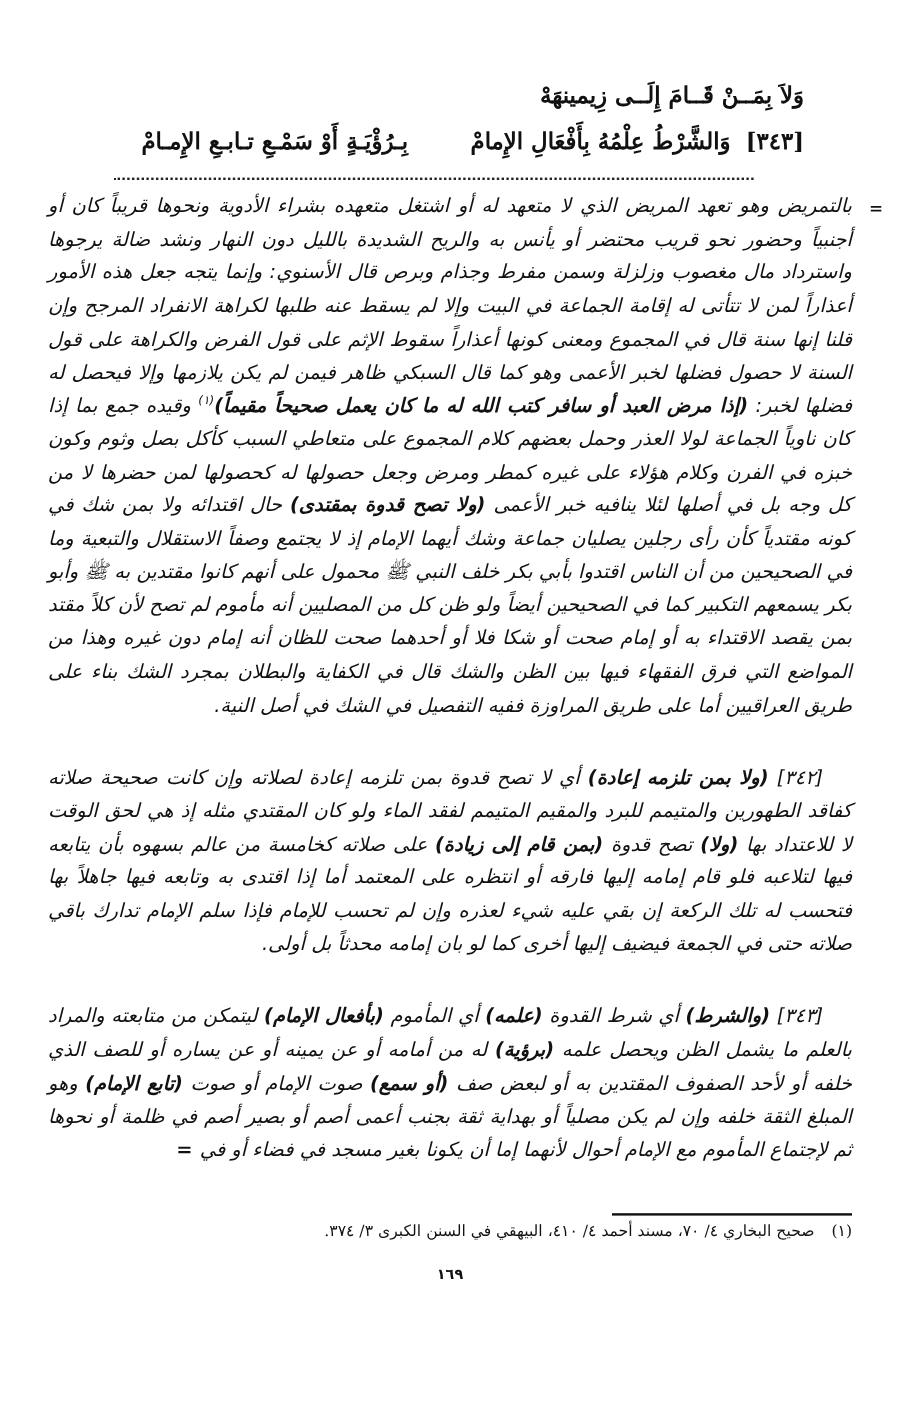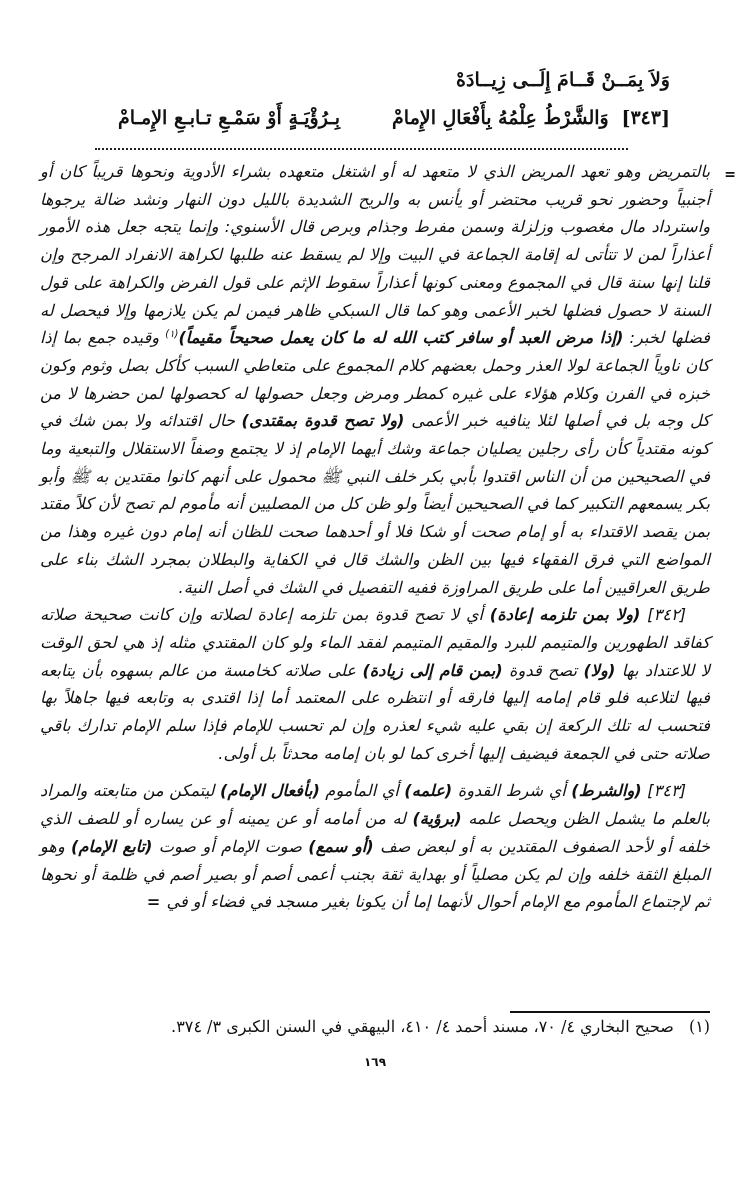--- a/index.html
+++ b/index.html
@@ -59,21 +59,21 @@
       line-height: 27.7px;
       text-align: justify;
       text-align-last: right;
       font-style: italic;
     }
     .body-text p {
       margin: 0;
       text-align: justify;
     }
     .body-text p.gap-before { margin-top: 10px; }
-    .body-text p.indent { text-indent: 24px; }
+    .body-text p.indent { text-indent: 24px; margin-top: 33px; }
     .continuation-mark-start {
       position: absolute;
       top: 166px;
       right: 14px;
       font-size: 14px;
       font-weight: bold;
     }
     .continuation-mark-end {
       font-weight: bold;
       margin-right: 6px;
@@ -87,21 +87,21 @@
       right: 40px;
       width: 200px;
       border-top: 2px solid #111;
     }
     .footnotes {
       position: absolute;
       top: 1016px;
       right: 40px;
       width: 670px;
       font-family: "DejaVu Serif", "Liberation Serif", serif;
-      font-size: 16px;
+      font-size: 13px;
       line-height: 22px;
     }
     .footnotes .fn-num { margin-left: 10px; }
     
     .page-number {
       position: absolute;
       top: 1055px;
       left: 0;
       width: 750px;
       text-align: center;
@@ -112,21 +112,21 @@
       letter-spacing: 2px;
     }
   </style>
 </head>
 <body>
 
 <div class="page">
 
   <div class="verses">
     <div class="verse">
-      <div class="hemistich-2">وَلاَ بِمَــنْ قَــامَ إِلَــى زِيــادَهْ</div>
+      <div class="hemistich-2">وَلاَ بِمَــنْ قَــامَ إِلَــى زِيمينهَهْ</div>
     </div>
     <div class="verse">
       <div class="hemistich-1">
         <span class="num">[٣٤٣]</span>
         <span>وَالشَّرْطُ عِلْمُهُ بِأَفْعَالِ الإِمامْ</span>
       </div>
       <div class="hemistich-2">بِـرُؤْيَـةٍ أَوْ سَمْـعِ تـابـعِ الإِمـامْ</div>
     </div>
   </div>
 

